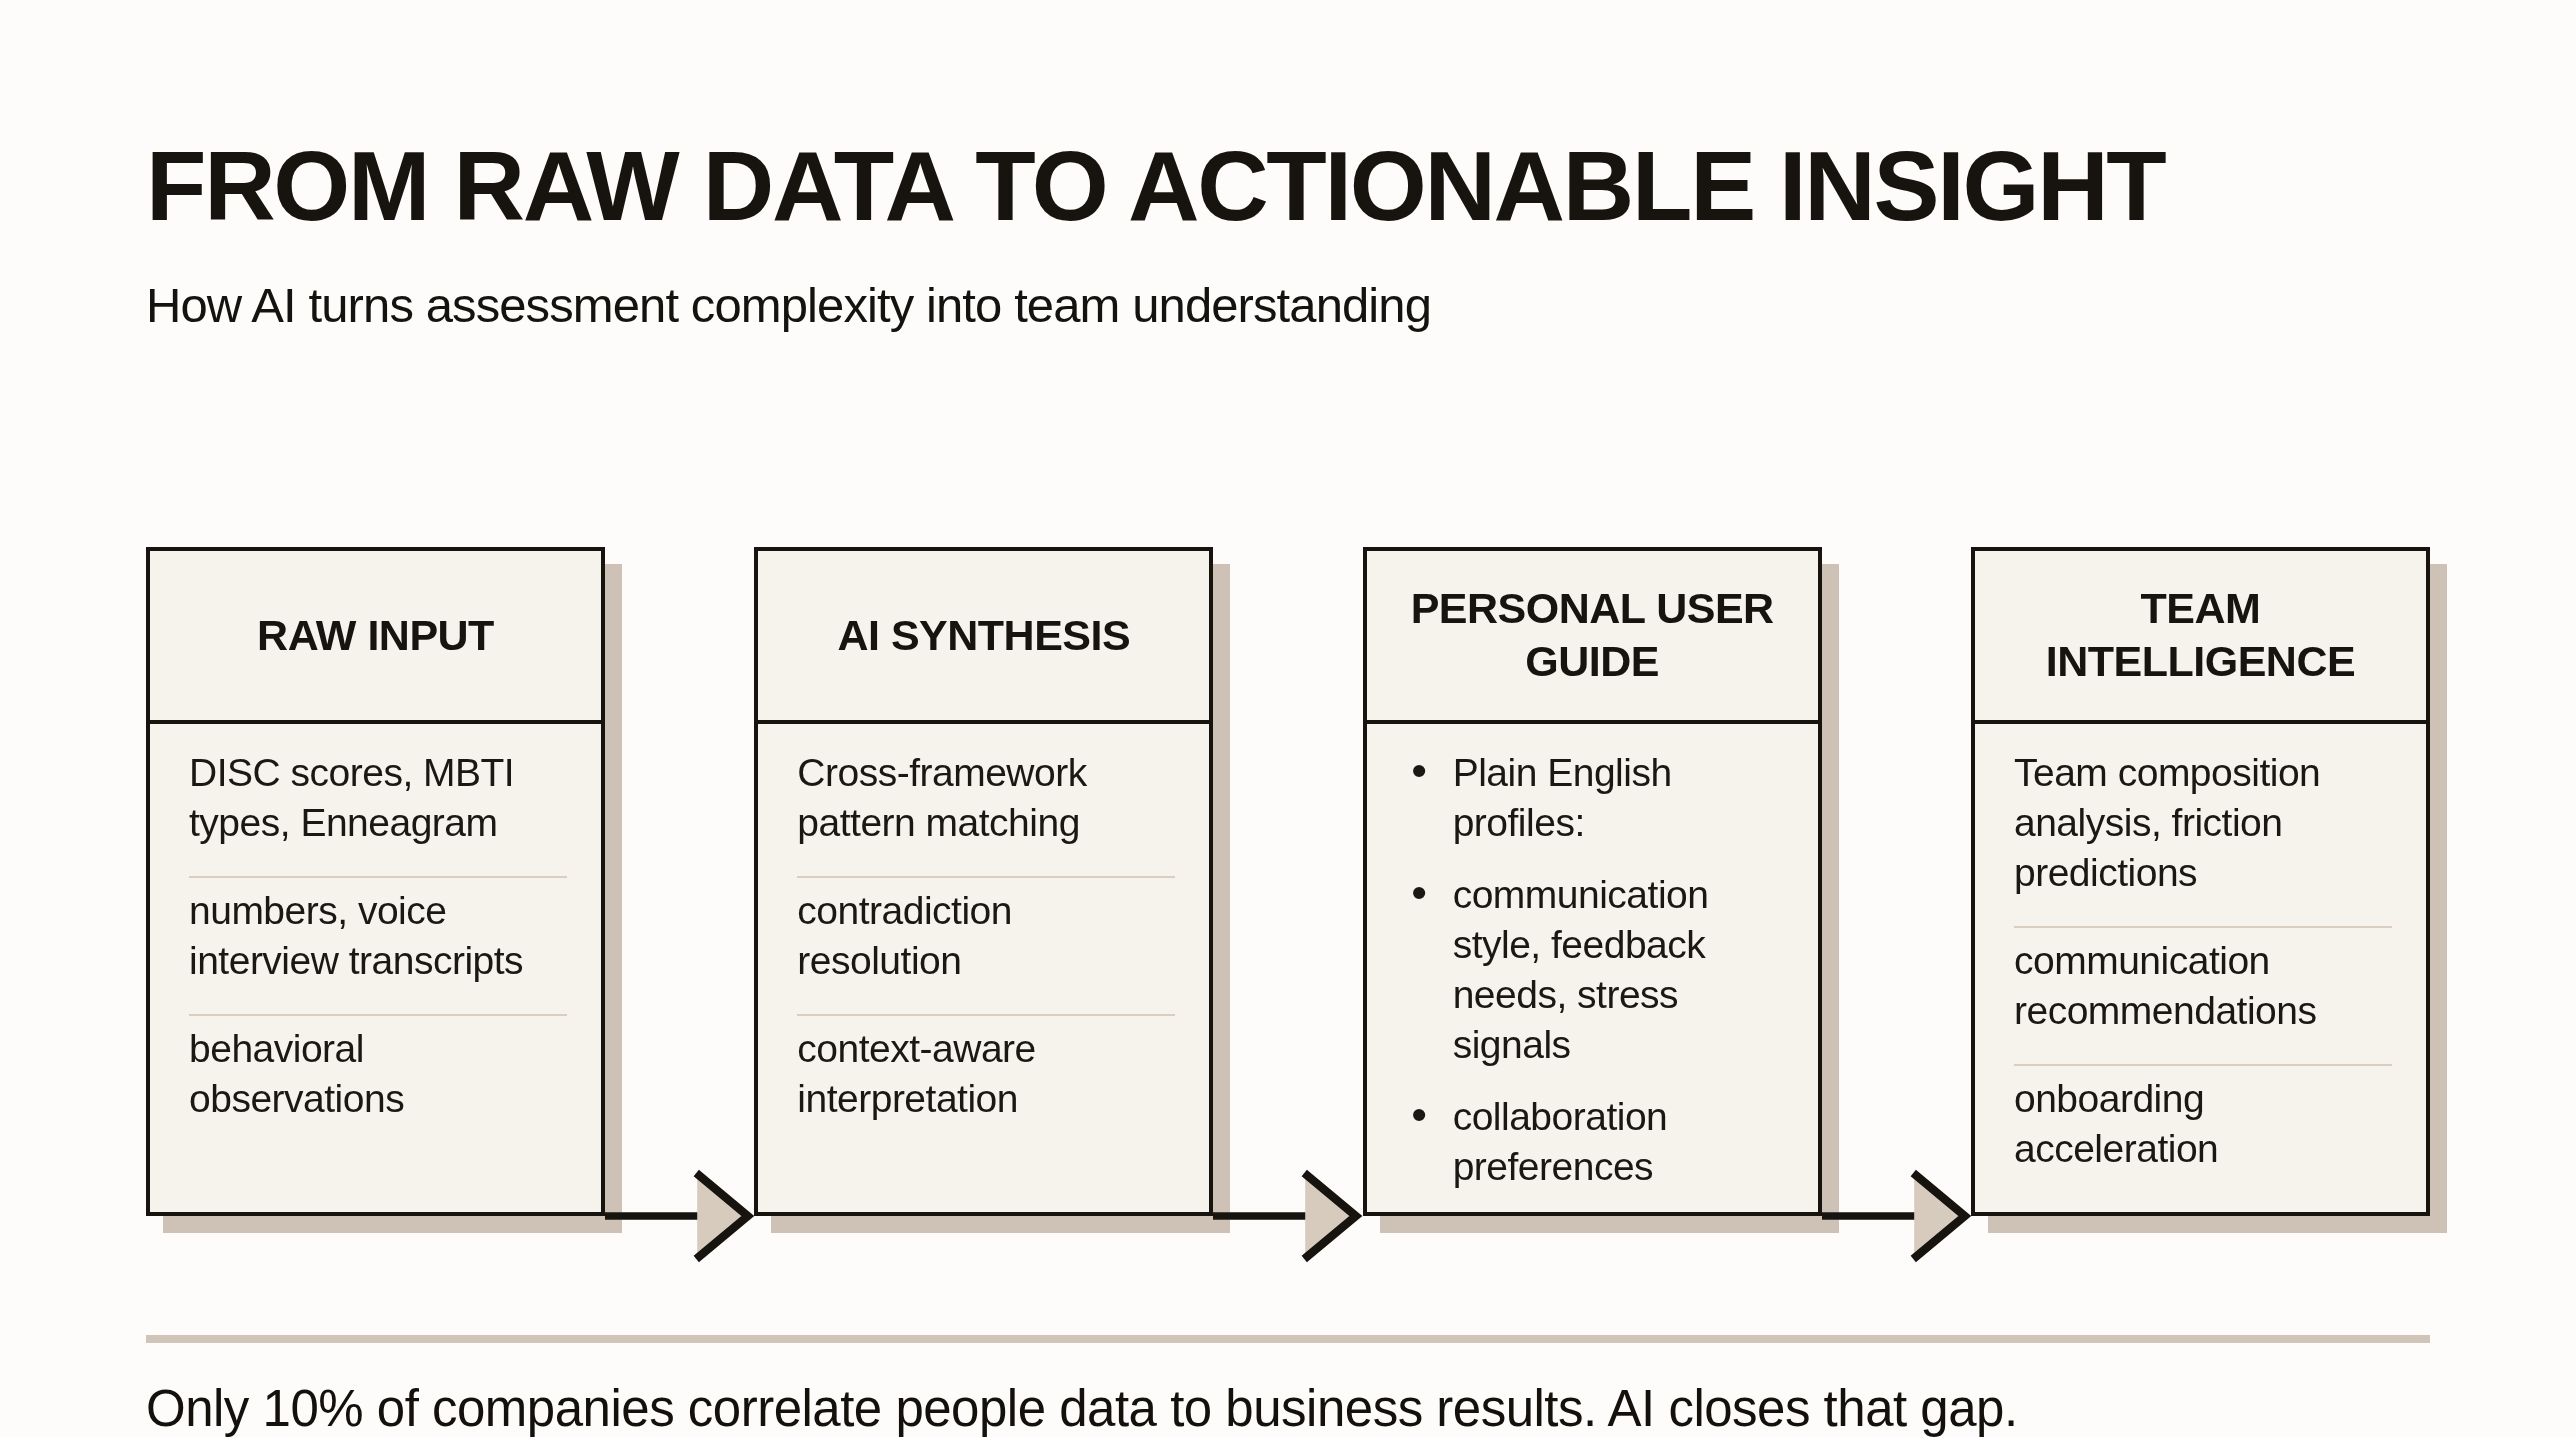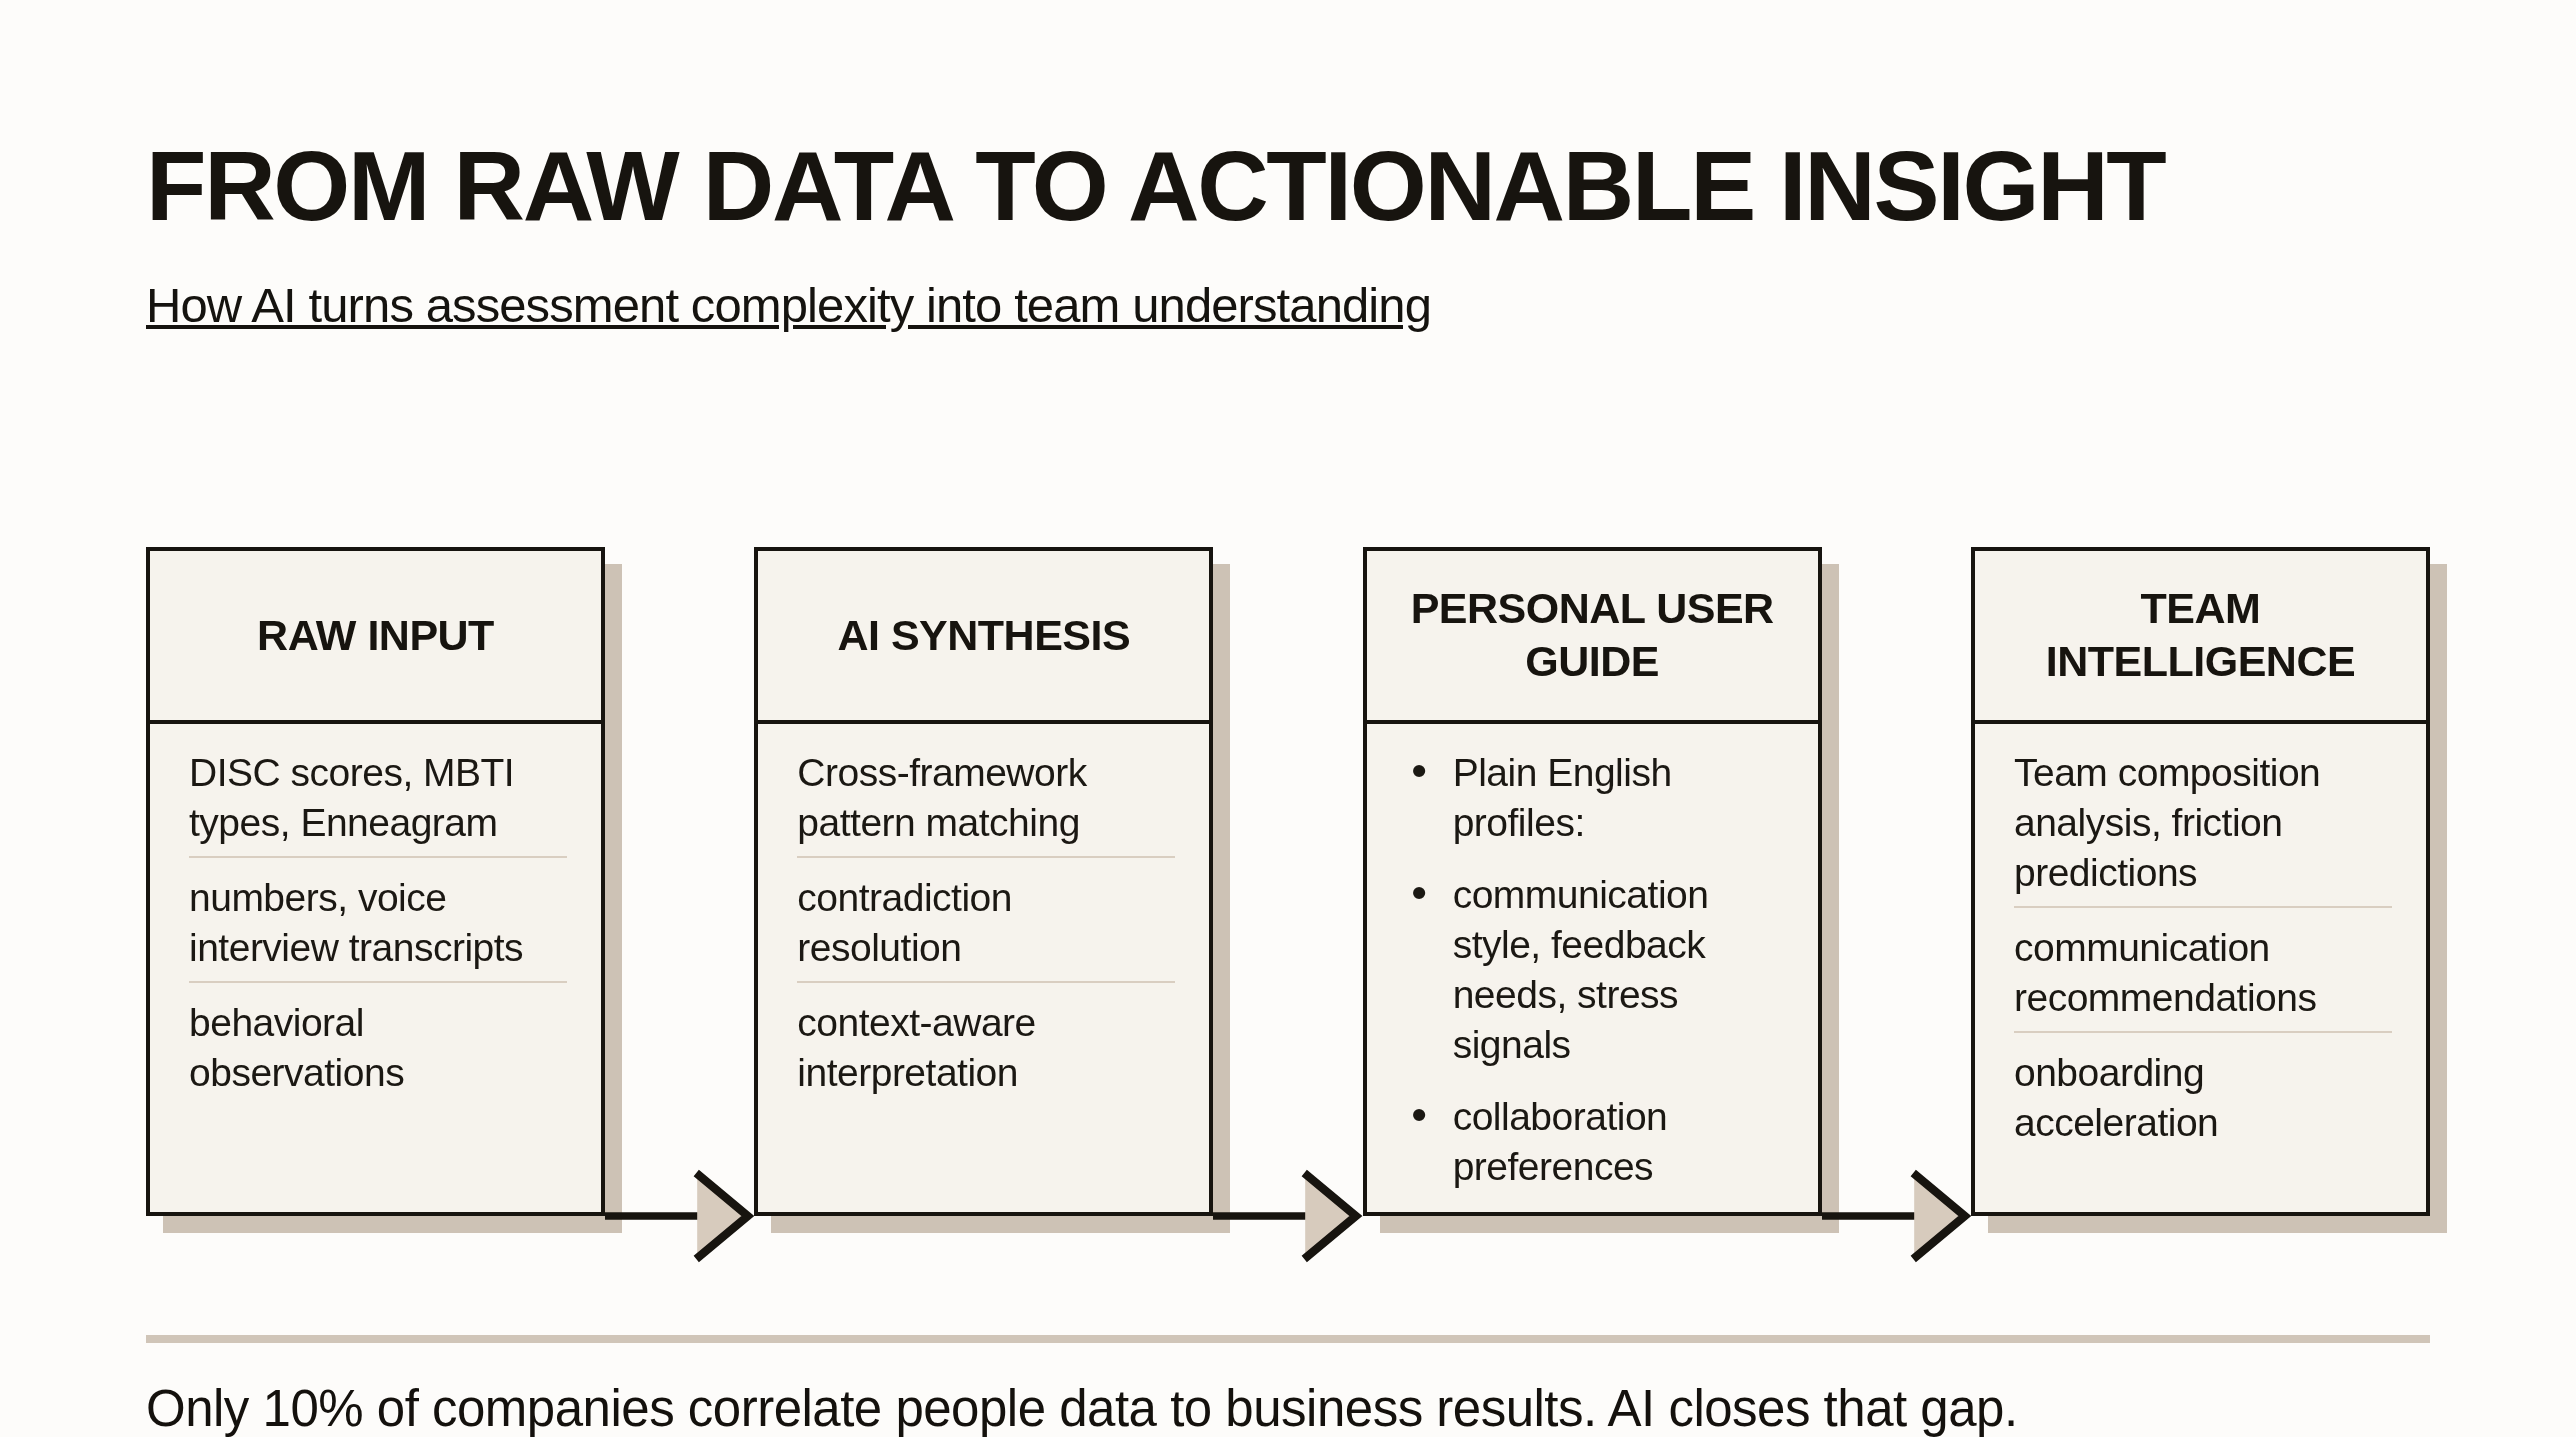--- a/index.html
+++ b/index.html
@@ -33,21 +33,20 @@
     color:var(--ink);
     white-space:nowrap;
   }
   .subtitle{
     margin-top:37px;
     font-size:49px;
     font-weight:400;
     letter-spacing:-0.9px;
     color:#15130f;
     white-space:nowrap;
-    text-decoration:underline;
   }
   .flow{
     margin-top:114px;
     width:2284px;
     display:flex;
     align-items:flex-end;
   }
   .stage-box{
     flex:0 0 459px;
     height:669px;
@@ -76,22 +75,22 @@
   }
   .box-body{
     flex:1 1 auto;
     padding:24px 34px 0 39px;
     font-size:39px;
     line-height:50px;
     letter-spacing:-0.5px;
     color:#1b1813;
   }
   .box-body.lines .item + .item{
-    margin-top:8px;
-    padding-top:15px;
+    margin-top:28px;
+    padding-top:8px;
     border-top:2.8px solid var(--item-divider);
   }
   .box-body.bullets .item{
     position:relative;
     padding-left:47px;
   }
   .box-body.bullets .item + .item{
     margin-top:22px;
   }
   .box-body.bullets .item::before{

